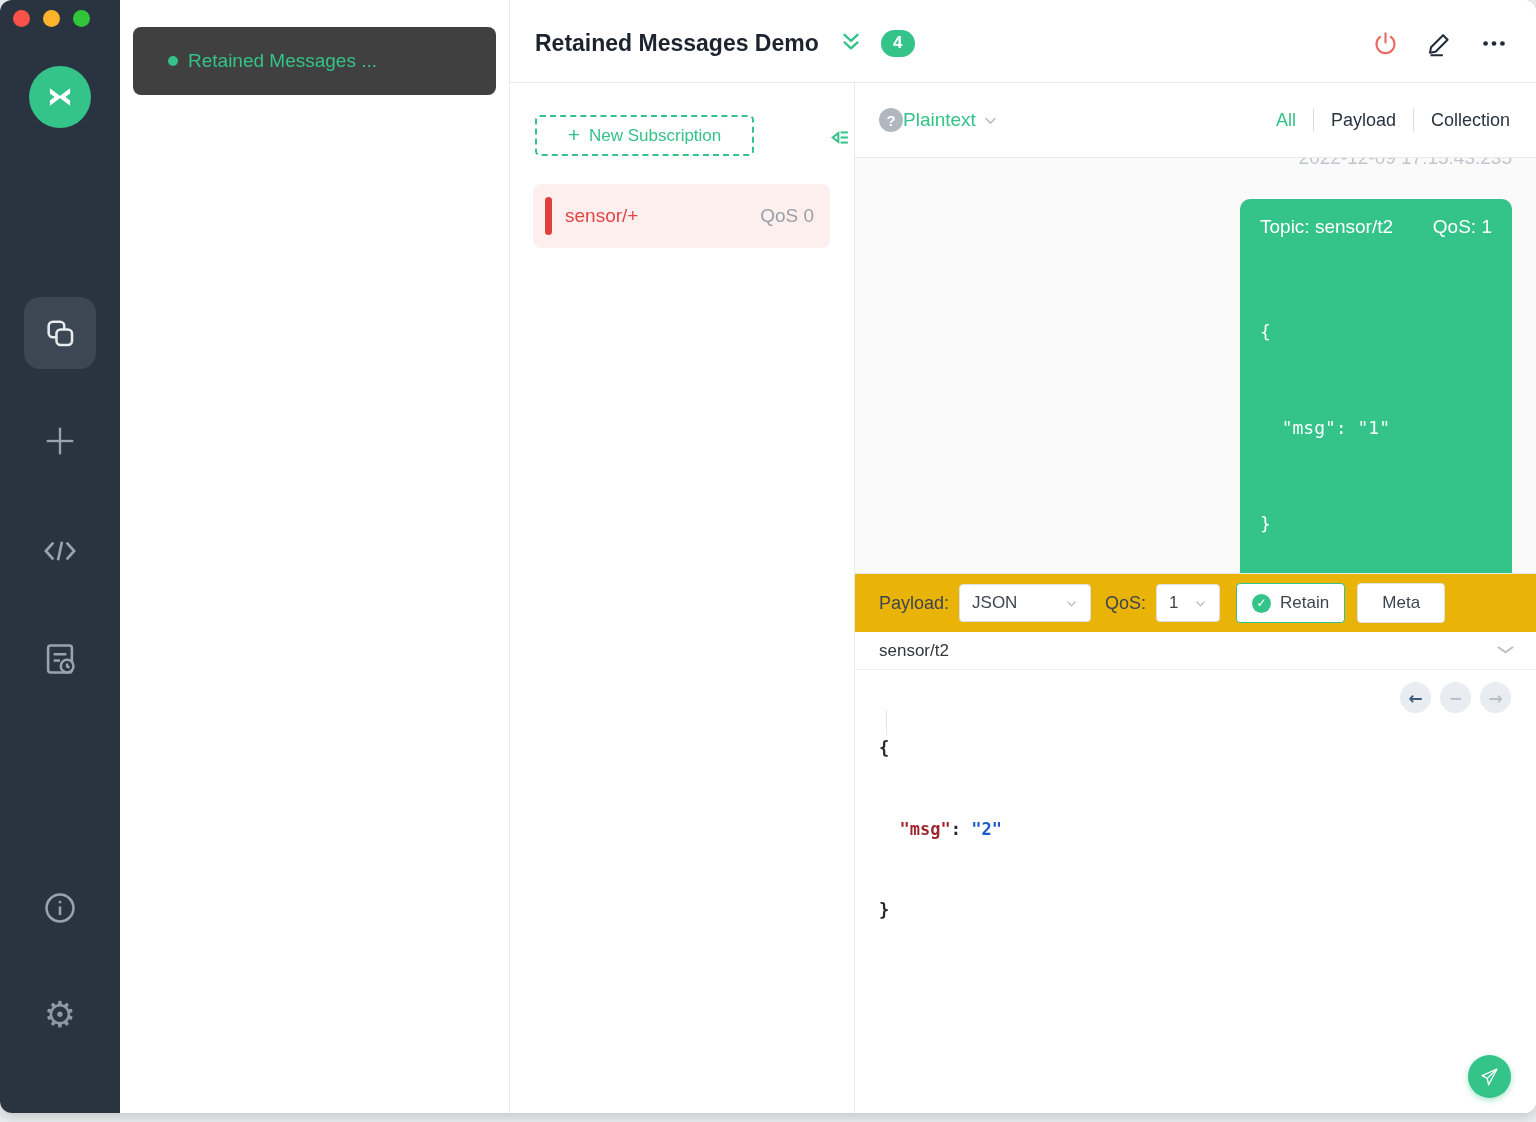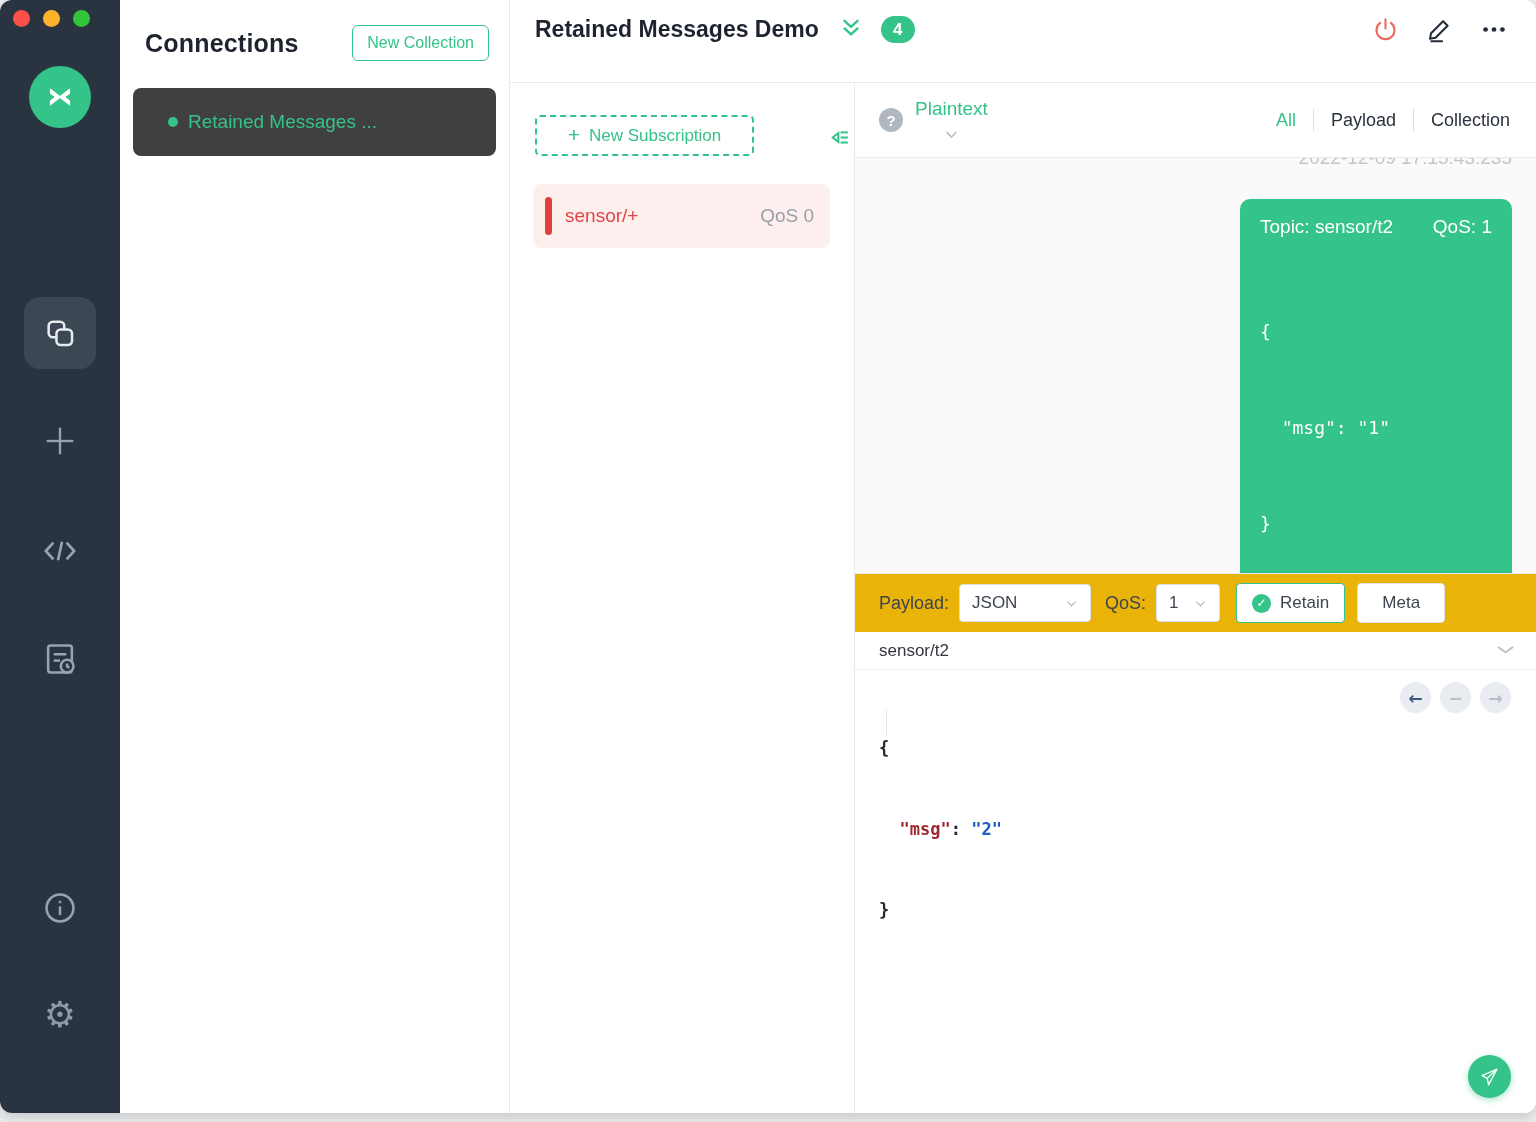--- a/index.html
+++ b/index.html
@@ -19,21 +19,21 @@
   .conn-panel { position:absolute; left:120px; top:0; width:390px; height:100%; background:#fff; border-right:1px solid #e8eaed; }
   .conn-header { display:flex; align-items:center; justify-content:space-between; padding:25px 20px 0 25px; }
   .conn-title { font-size:25px; font-weight:bold; color:#1d2430; letter-spacing:.2px; }
   .new-collection { border:1px solid #34c388; color:#34c388; background:#fff; border-radius:6px; height:36px; padding:0 14px; font-size:16px; font-family:inherit; cursor:pointer; }
   .conn-item { margin:27px 13px 0 13px; height:68px; border-radius:8px; background:#404040; display:flex; align-items:center; padding-left:35px; cursor:pointer; }
   .conn-dot { width:10px; height:10px; border-radius:50%; background:#34c388; margin-right:10px; }
   .conn-label { color:#34c388; font-size:19px; }
 
   
   .main { position:absolute; left:510px; top:0; right:0; height:100%; }
-  .main-header { height:83px; border-bottom:1px solid #e8eaed; display:flex; align-items:flex-start; padding:16px 28px 0 25px; background:#fff; }
+  .main-header { height:83px; border-bottom:1px solid #e8eaed; display:flex; align-items:center; padding:4px 28px 0 25px; background:#fff; }
   .main-title { font-size:23px; font-weight:bold; color:#1d2430; }
   .chev2 { margin-left:18px; display:flex; cursor:pointer; }
   .count-badge { margin-left:16px; min-width:34px; height:27px; border-radius:14px; background:#34c388; color:#fff; font-size:17px; font-weight:bold; display:flex; align-items:center; justify-content:center; padding:0 8px; }
   .header-icons { margin-left:auto; display:flex; align-items:center; gap:27px; }
   .hicon { cursor:pointer; display:flex; }
 
   .content { position:absolute; left:0; top:83px; right:0; bottom:0; display:flex; }
 
   
   .sub-col { width:345px; border-right:1px solid #e8eaed; background:#fff; position:relative; flex:none; }
@@ -42,21 +42,21 @@
   .collapse-ic { position:absolute; top:41px; right:5px; cursor:pointer; display:flex; }
   .sub-card { margin:28px 24px 0 23px; height:64px; background:#fdefee; border-radius:8px; display:flex; align-items:center; position:relative; cursor:pointer; }
   .sub-bar { position:absolute; left:12px; top:13px; bottom:13px; width:7px; border-radius:3.5px; background:#e0403c; }
   .sub-topic { margin-left:32px; color:#e34545; font-size:19px; }
   .sub-qos { margin-left:auto; margin-right:16px; color:#9aa0a8; font-size:19px; }
 
   
   .msg-col { flex:1; display:flex; flex-direction:column; background:#fff; min-width:0; }
   .filter-bar { height:75px; border-bottom:1px solid #e8eaed; display:flex; align-items:center; padding:0 26px 0 24px; background:#fff; flex:none; }
   .help-circle { width:24px; height:24px; border-radius:50%; background:#b0b7bf; color:#fff; font-size:15px; font-weight:bold; display:flex; align-items:center; justify-content:center; cursor:pointer; }
-  .view-mode { margin-left:12px; color:#34c388; font-size:19px; cursor:pointer; display:flex; align-items:center; gap:7px;flex-direction:column; }
+  .view-mode { color:#34c388; font-size:19px; cursor:pointer; display:flex; align-items:center; gap:7px; }
   .tabs { margin-left:auto; display:flex; align-items:center; font-size:18px; color:#2a3340; }
   .tab { cursor:pointer; }
   .tab.active { color:#34c388; }
   .tab-div { width:1px; height:22px; background:#d8dce0; margin:0 17px; }
 
   .msg-list { flex:1; background:#fafafb; overflow:hidden; padding:0 24px; position:relative; }
   .ts { font-size:19px; color:#c2c6cc; }
   .partial-ts { text-align:right; margin-top:-11px; }
   .pub-block { display:flex; flex-direction:column; align-items:flex-end; margin-top:30px; }
   .bubble-pub { width:272px; background:#34c388; border-radius:10px; color:#fff; padding:17px 20px 18px 20px; }
@@ -144,24 +144,20 @@
           <line x1="12" y1="7.5" x2="12" y2="9"></line>
       </svg>
     </div>
 
     <div class="nav-btn" style="top:997px">
       <span class="gear-glyph">⚙</span>
     </div>
   </div>
 
   <div class="conn-panel">
-    <div class="conn-header">
-      <span class="conn-title">Connections</span>
-      <button class="new-collection">New Collection</button>
-    </div>
     <div class="conn-item">
       <span class="conn-dot"></span>
       <span class="conn-label">Retained Messages ...</span>
     </div>
   </div>
 
   <div class="main">
     <div class="main-header">
       <span class="main-title">Retained Messages Demo</span>
       <span class="chev2">

